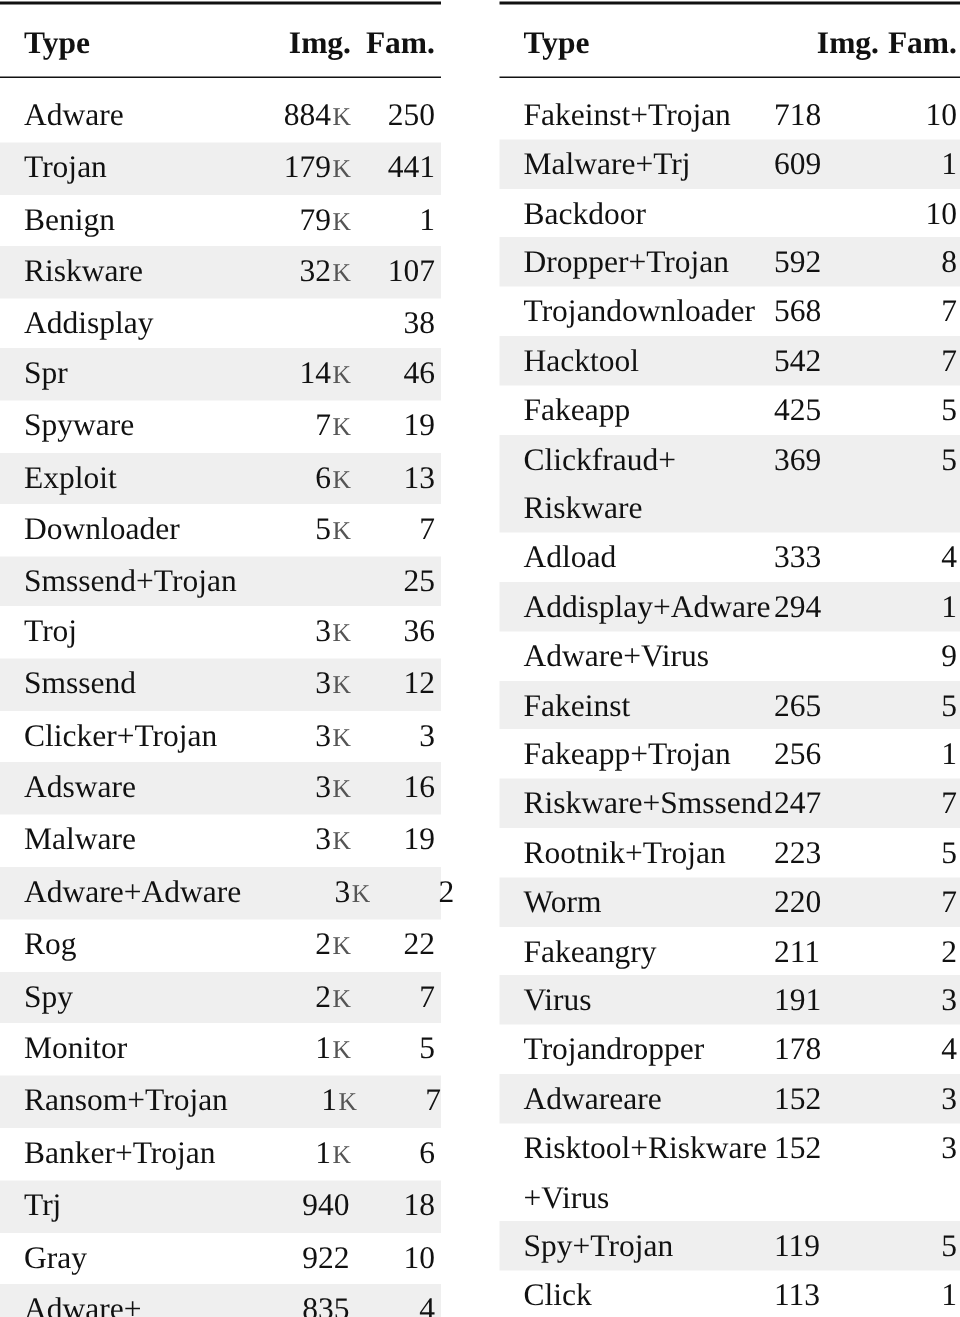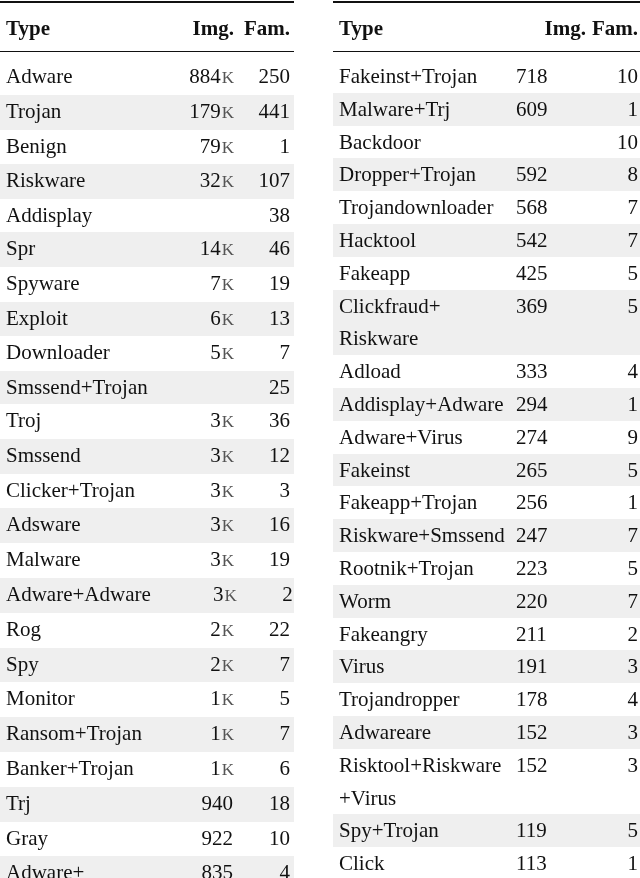--- a/index.html
+++ b/index.html
@@ -43,21 +43,21 @@
     }
     .row {
       display: flex;
       align-items: flex-start;
       min-height: 32.8px;
     }
     .row.shaded { background: #efefef; }
     .row.first { margin-top: 8px; }
     .c-type {
       flex: 1 1 auto;
-      padding-left: 6px;
+      padding-left: 16px;
       white-space: pre-line;
     }
     .c-img {
       text-align: right;
       flex: 0 0 auto;
     }
     .c-fam {
       text-align: right;
       flex: 0 0 auto;
       padding-right: 4px;
@@ -264,21 +264,20 @@
         <span class="c-img"><span>333</span></span>
         <span class="c-fam">4</span>
       </div>
       <div class="row shaded">
         <span class="c-type">Addisplay+Adware</span>
         <span class="c-img"><span>294</span></span>
         <span class="c-fam">1</span>
       </div>
       <div class="row">
         <span class="c-type">Adware+Virus</span>
-        <span class="c-img"><span>274</span></span>
         <span class="c-fam">9</span>
       </div>
       <div class="row shaded">
         <span class="c-type">Fakeinst</span>
         <span class="c-img"><span>265</span></span>
         <span class="c-fam">5</span>
       </div>
       <div class="row">
         <span class="c-type">Fakeapp+Trojan</span>
         <span class="c-img"><span>256</span></span>

